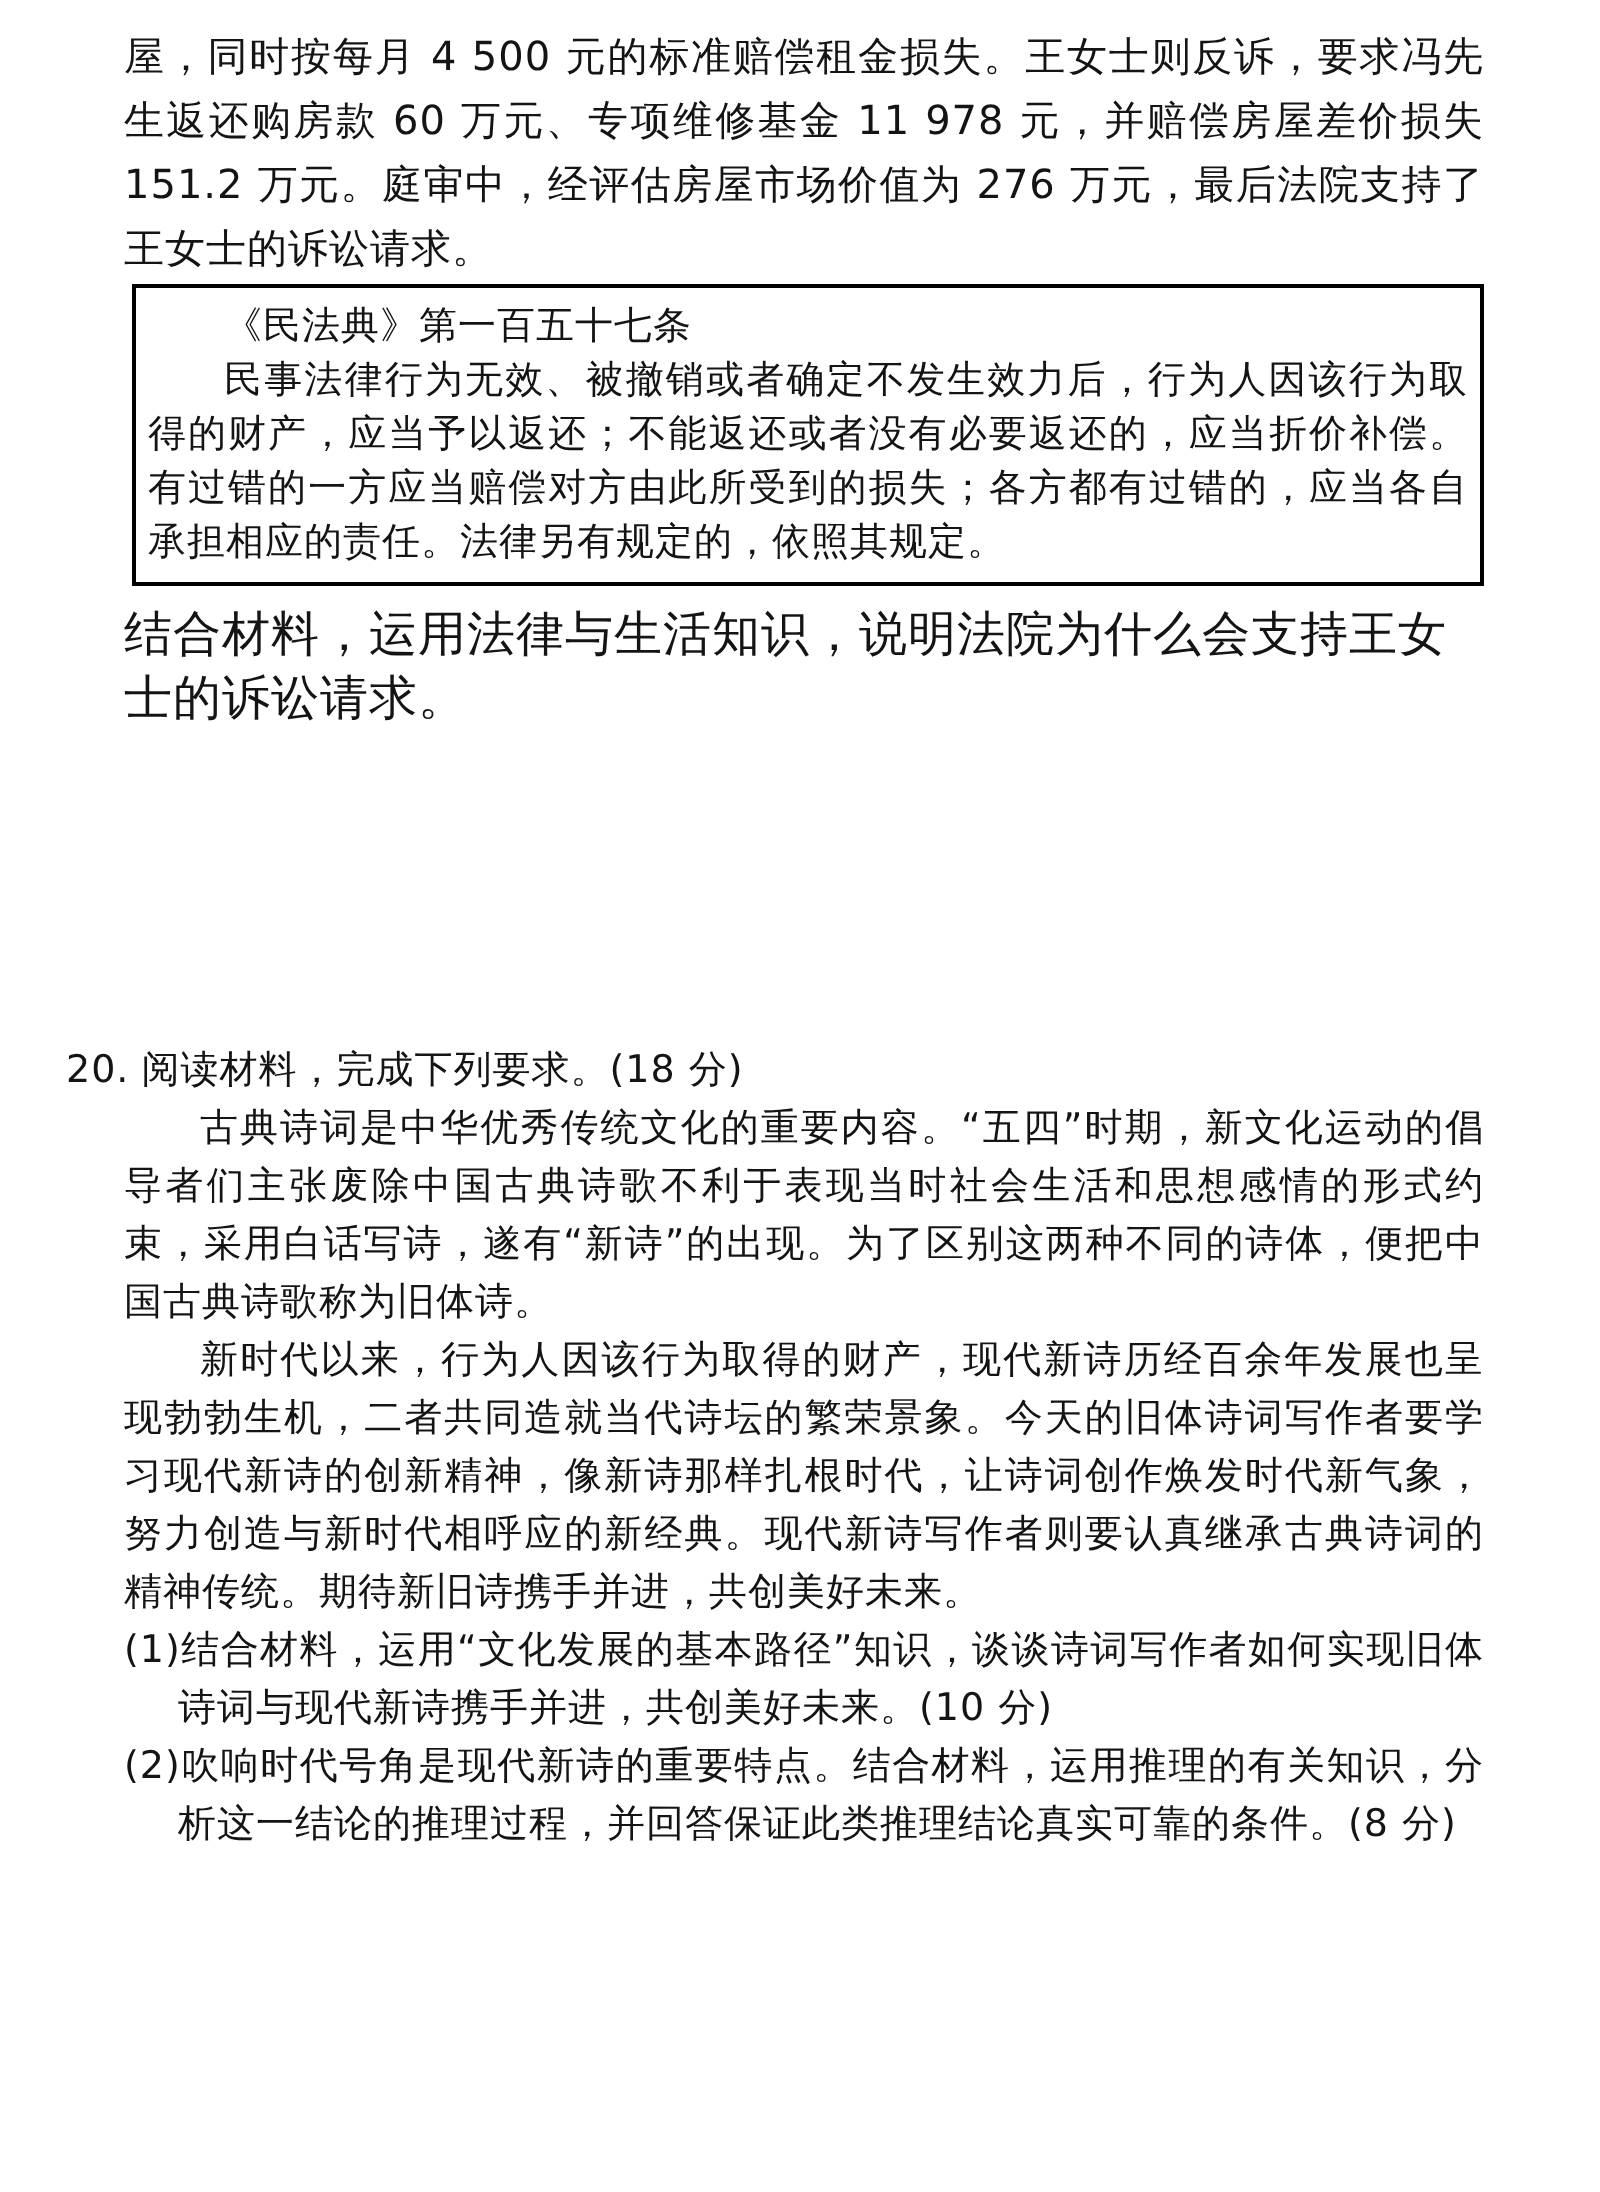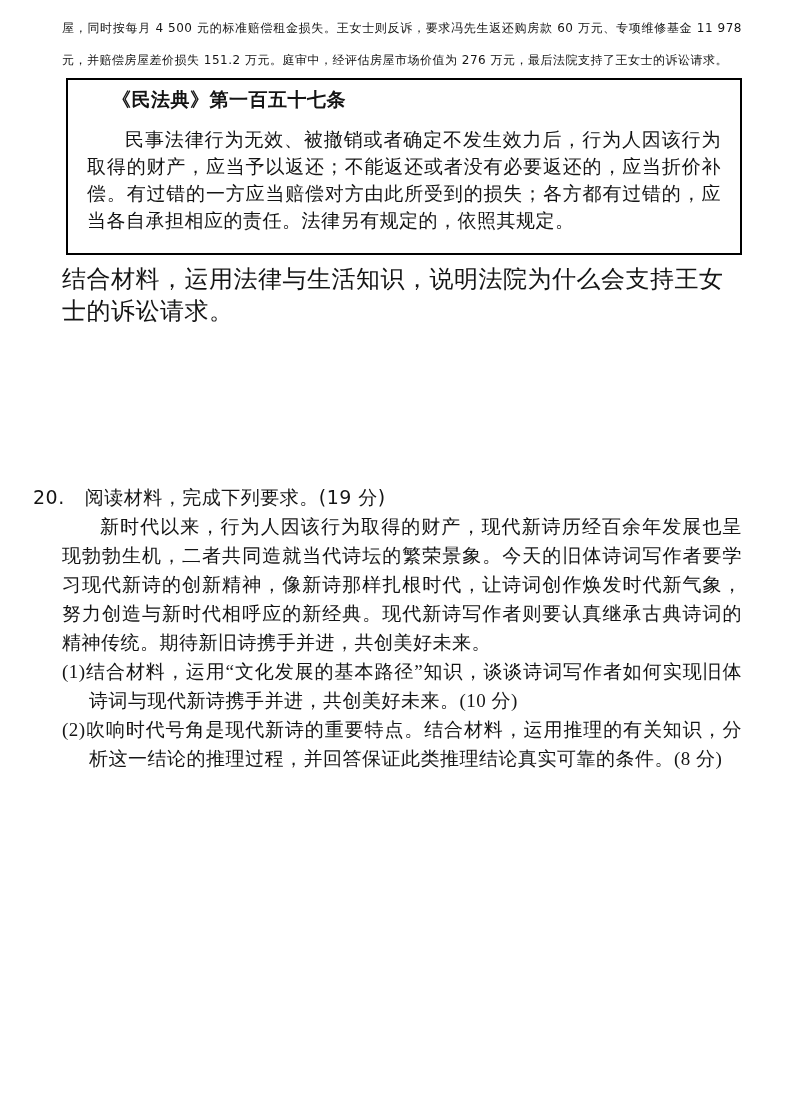--- a/index.html
+++ b/index.html
@@ -18,40 +18,40 @@
   }
   .content {
     position: absolute;
     left: 62px;
     top: 12px;
     width: 680px;
   }
   
   .q19-material {
     margin: 0;
-    font-size: 12px;
+    font-size: 20px;
     line-height: 32px;
     text-align: justify;
     letter-spacing: 0.5px;
   }
   .law-box {
     margin: 2px 0 0 4px;
     border: 2px solid #000000;
     padding: 4px 6px 6px 6px;
     font-size: 19px;
     line-height: 27px;
     letter-spacing: 0.5px;
   }
   .law-title {
     margin: 2px 0 0 0;
     text-indent: 2em;
-    font-weight: bold;
+    font-weight: normal;
   }
   .law-body {
-    margin: 13px;
+    margin: 0;
     text-indent: 2em;
     text-align: justify;
   }
   .q19-task {
     margin: 8px 0 0 0;
     font-size: 24px;
     line-height: 32px;
     letter-spacing: 0.5px;
   }
   
@@ -59,55 +59,55 @@
     margin-top: 156px;
     font-size: 19px;
     line-height: 29px;
     letter-spacing: 0.5px;
   }
   .q20-stem {
     margin: 0 0 0 -29px;
   }
   .q20-number {
     display: inline-block;
-    margin-right: 20px;
+    margin-right: 6px;
   }
   .q20-para {
     margin: 0;
     text-indent: 2em;
     text-align: justify;
   }
   .q20-sub {
     margin: 0;
     padding-left: 27px;
     text-indent: -27px;
     text-align: justify;
-    font-family: Liberation Serif, serif;
   }
 </style>
 </head>
 <body>
 
 <div class="page">
   <div class="content">
 
     <p class="q19-material">屋，同时按每月 4 500 元的标准赔偿租金损失。王女士则反诉，要求冯先生返还购房款 60 万元、专项维修基金 11 978 元，并赔偿房屋差价损失 151.2 万元。庭审中，经评估房屋市场价值为 276 万元，最后法院支持了王女士的诉讼请求。</p>
 
     <div class="law-box">
       <p class="law-title">《民法典》第一百五十七条</p>
       <p class="law-body">民事法律行为无效、被撤销或者确定不发生效力后，行为人因该行为取得的财产，应当予以返还；不能返还或者没有必要返还的，应当折价补偿。有过错的一方应当赔偿对方由此所受到的损失；各方都有过错的，应当各自承担相应的责任。法律另有规定的，依照其规定。</p>
     </div>
 
     <p class="q19-task">结合材料，运用法律与生活知识，说明法院为什么会支持王女士的诉讼请求。</p>
 
     <div class="q20">
       <p class="q20-stem">
-        <span class="q20-number">20.</span><span>阅读材料，完成下列要求。(19 分)</span>
+        <span class="q20-number">20.</span><span>阅读材料，完成下列要求。(18 分)</span>
       </p>
 
+      <p class="q20-para">古典诗词是中华优秀传统文化的重要内容。“五四”时期，新文化运动的倡导者们主张废除中国古典诗歌不利于表现当时社会生活和思想感情的形式约束，采用白话写诗，遂有“新诗”的出现。为了区别这两种不同的诗体，便把中国古典诗歌称为旧体诗。</p>
 
 
       <p class="q20-para">新时代以来，行为人因该行为取得的财产，现代新诗历经百余年发展也呈现勃勃生机，二者共同造就当代诗坛的繁荣景象。今天的旧体诗词写作者要学习现代新诗的创新精神，像新诗那样扎根时代，让诗词创作焕发时代新气象，努力创造与新时代相呼应的新经典。现代新诗写作者则要认真继承古典诗词的精神传统。期待新旧诗携手并进，共创美好未来。</p>
 
       <p class="q20-sub">(1)结合材料，运用“文化发展的基本路径”知识，谈谈诗词写作者如何实现旧体诗词与现代新诗携手并进，共创美好未来。(10 分)</p>
 
       <p class="q20-sub">(2)吹响时代号角是现代新诗的重要特点。结合材料，运用推理的有关知识，分析这一结论的推理过程，并回答保证此类推理结论真实可靠的条件。(8 分)</p>
     </div>
 
   </div>

